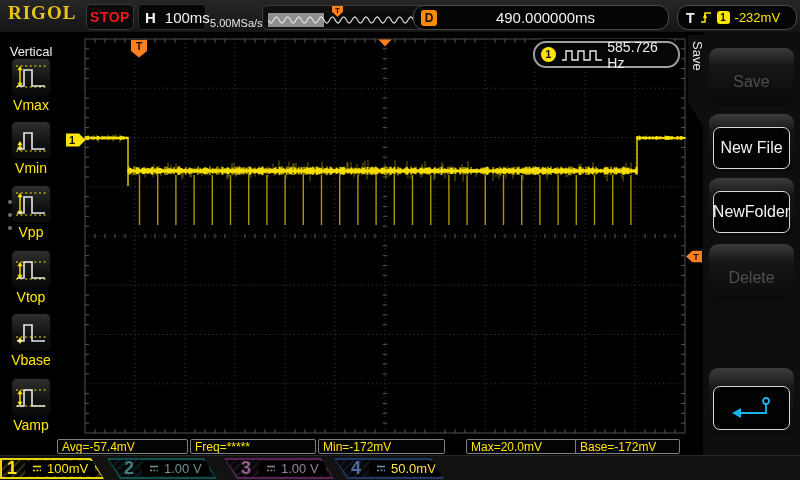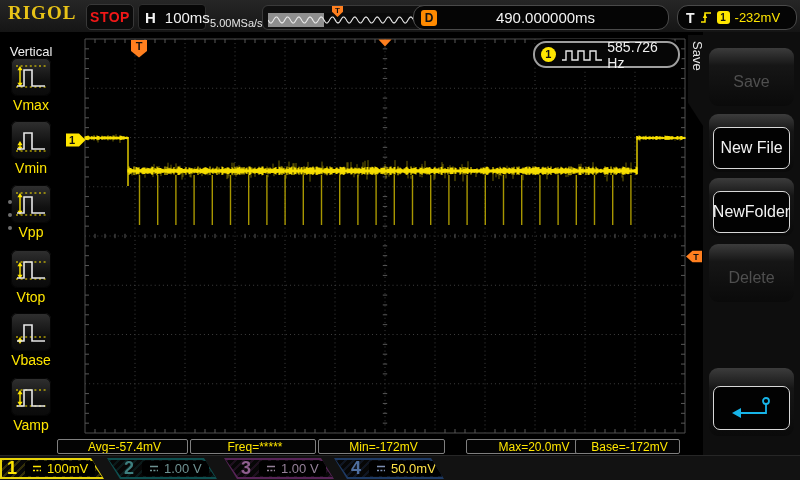--- a/index.html
+++ b/index.html
@@ -62,21 +62,21 @@
         background:linear-gradient(#3c3c3c,#161616 30%,#0a0a0a);}
   .rbtn{position:absolute;left:4px;right:4px;top:13px;height:40px;border-radius:7px;
         font-size:16px;display:flex;align-items:center;justify-content:center;}
   .rbtn.enabled{border:1.5px solid #d8d8d8;background:#020202;color:#f2f2f2;cursor:pointer;}
   .rbtn.disabled{border:1.5px solid transparent;background:transparent;color:#4f4f4f;}
   .arrowslot{top:336px;height:68px;}
   .arrowbtn{top:18px;height:42px;}
   
   .meas{position:absolute;top:439px;height:15px;background:#040404;border:1px solid #7f7f7f;
         border-radius:2px;color:#ffe600;font-size:12px;line-height:15px;padding-left:4px;
-        box-sizing:border-box;white-space:nowrap;overflow:hidden;text-align:center;}
+        box-sizing:border-box;white-space:nowrap;overflow:hidden;}
   
   .bottombar{position:absolute;left:0;top:455px;width:800px;height:25px;background:#121212;
              border-top:1px solid #262626;box-sizing:border-box;}
   .chwrap{position:absolute;top:2px;height:21px;
           clip-path:polygon(0 0,calc(100% - 13px) 0,100% 100%,13px 100%);}
   .chwrap.first{clip-path:polygon(0 0,calc(100% - 13px) 0,100% 100%,0 100%);}
   .chinner{position:absolute;left:2px;right:2px;top:2px;bottom:2px;
            clip-path:polygon(0 0,calc(100% - 12px) 0,100% 100%,12px 100%);background:#070707;}
   .chwrap.first .chinner{clip-path:polygon(0 0,calc(100% - 12px) 0,100% 100%,0 100%);}
   .chcontent{position:absolute;left:0;top:0;right:0;bottom:0;display:flex;align-items:center;}

